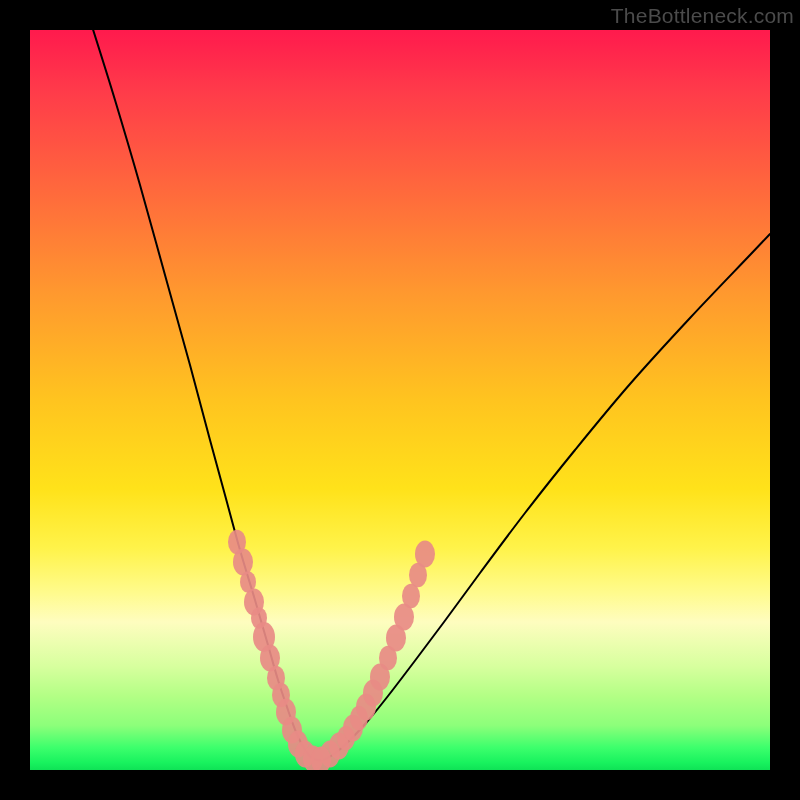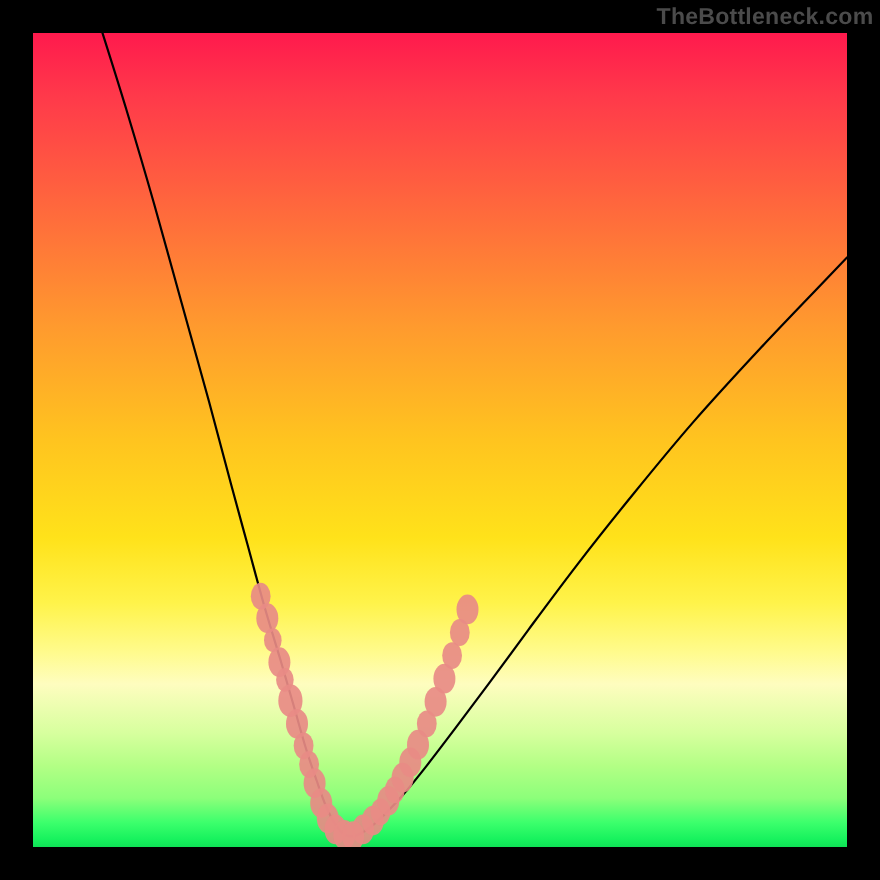--- a/index.html
+++ b/index.html
@@ -50,21 +50,21 @@
     left: 0;
     top: 0;
     width: 740px;
     height: 740px;
   }
   .watermark {
     position: absolute;
     right: 6px;
     top: 4px;
     font-size: 21px;
-    font-weight: 700;
+    font-weight: 400;
     color: #4b4b4b;
     letter-spacing: 0.2px;
     user-select: none;
   }
 </style>
 </head>
 <body>
 
 <div class="watermark">TheBottleneck.com</div>
 

